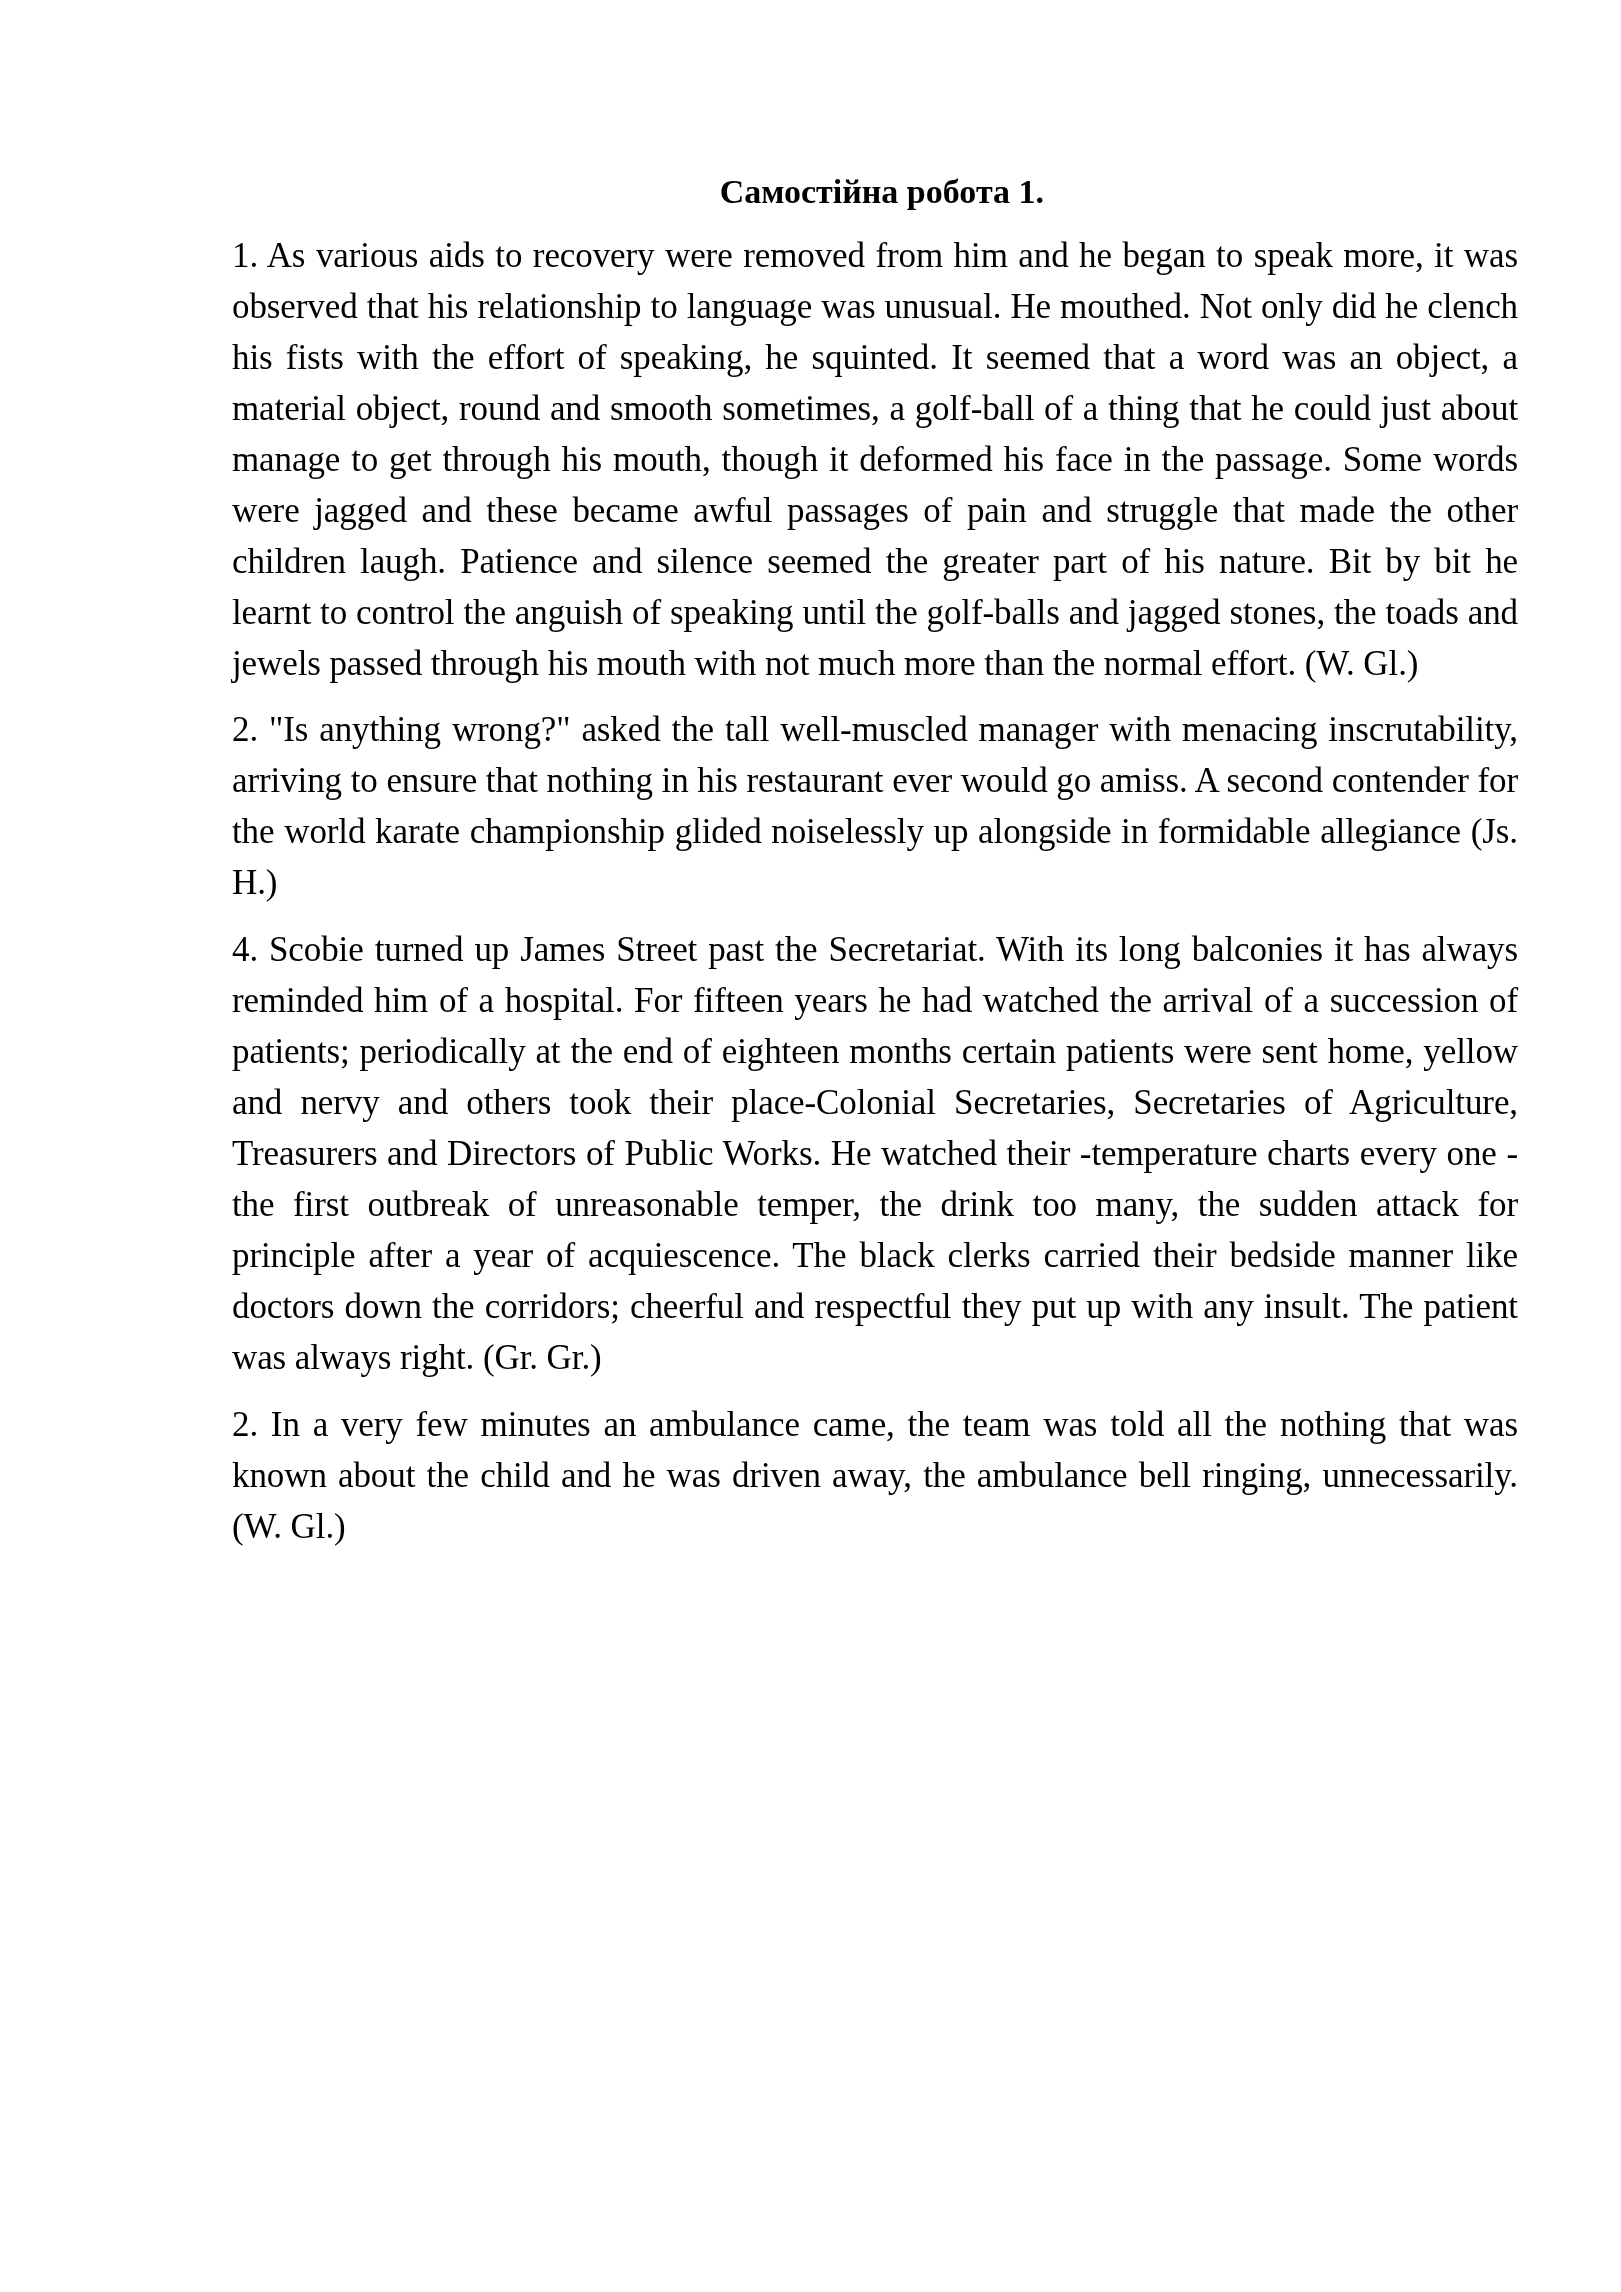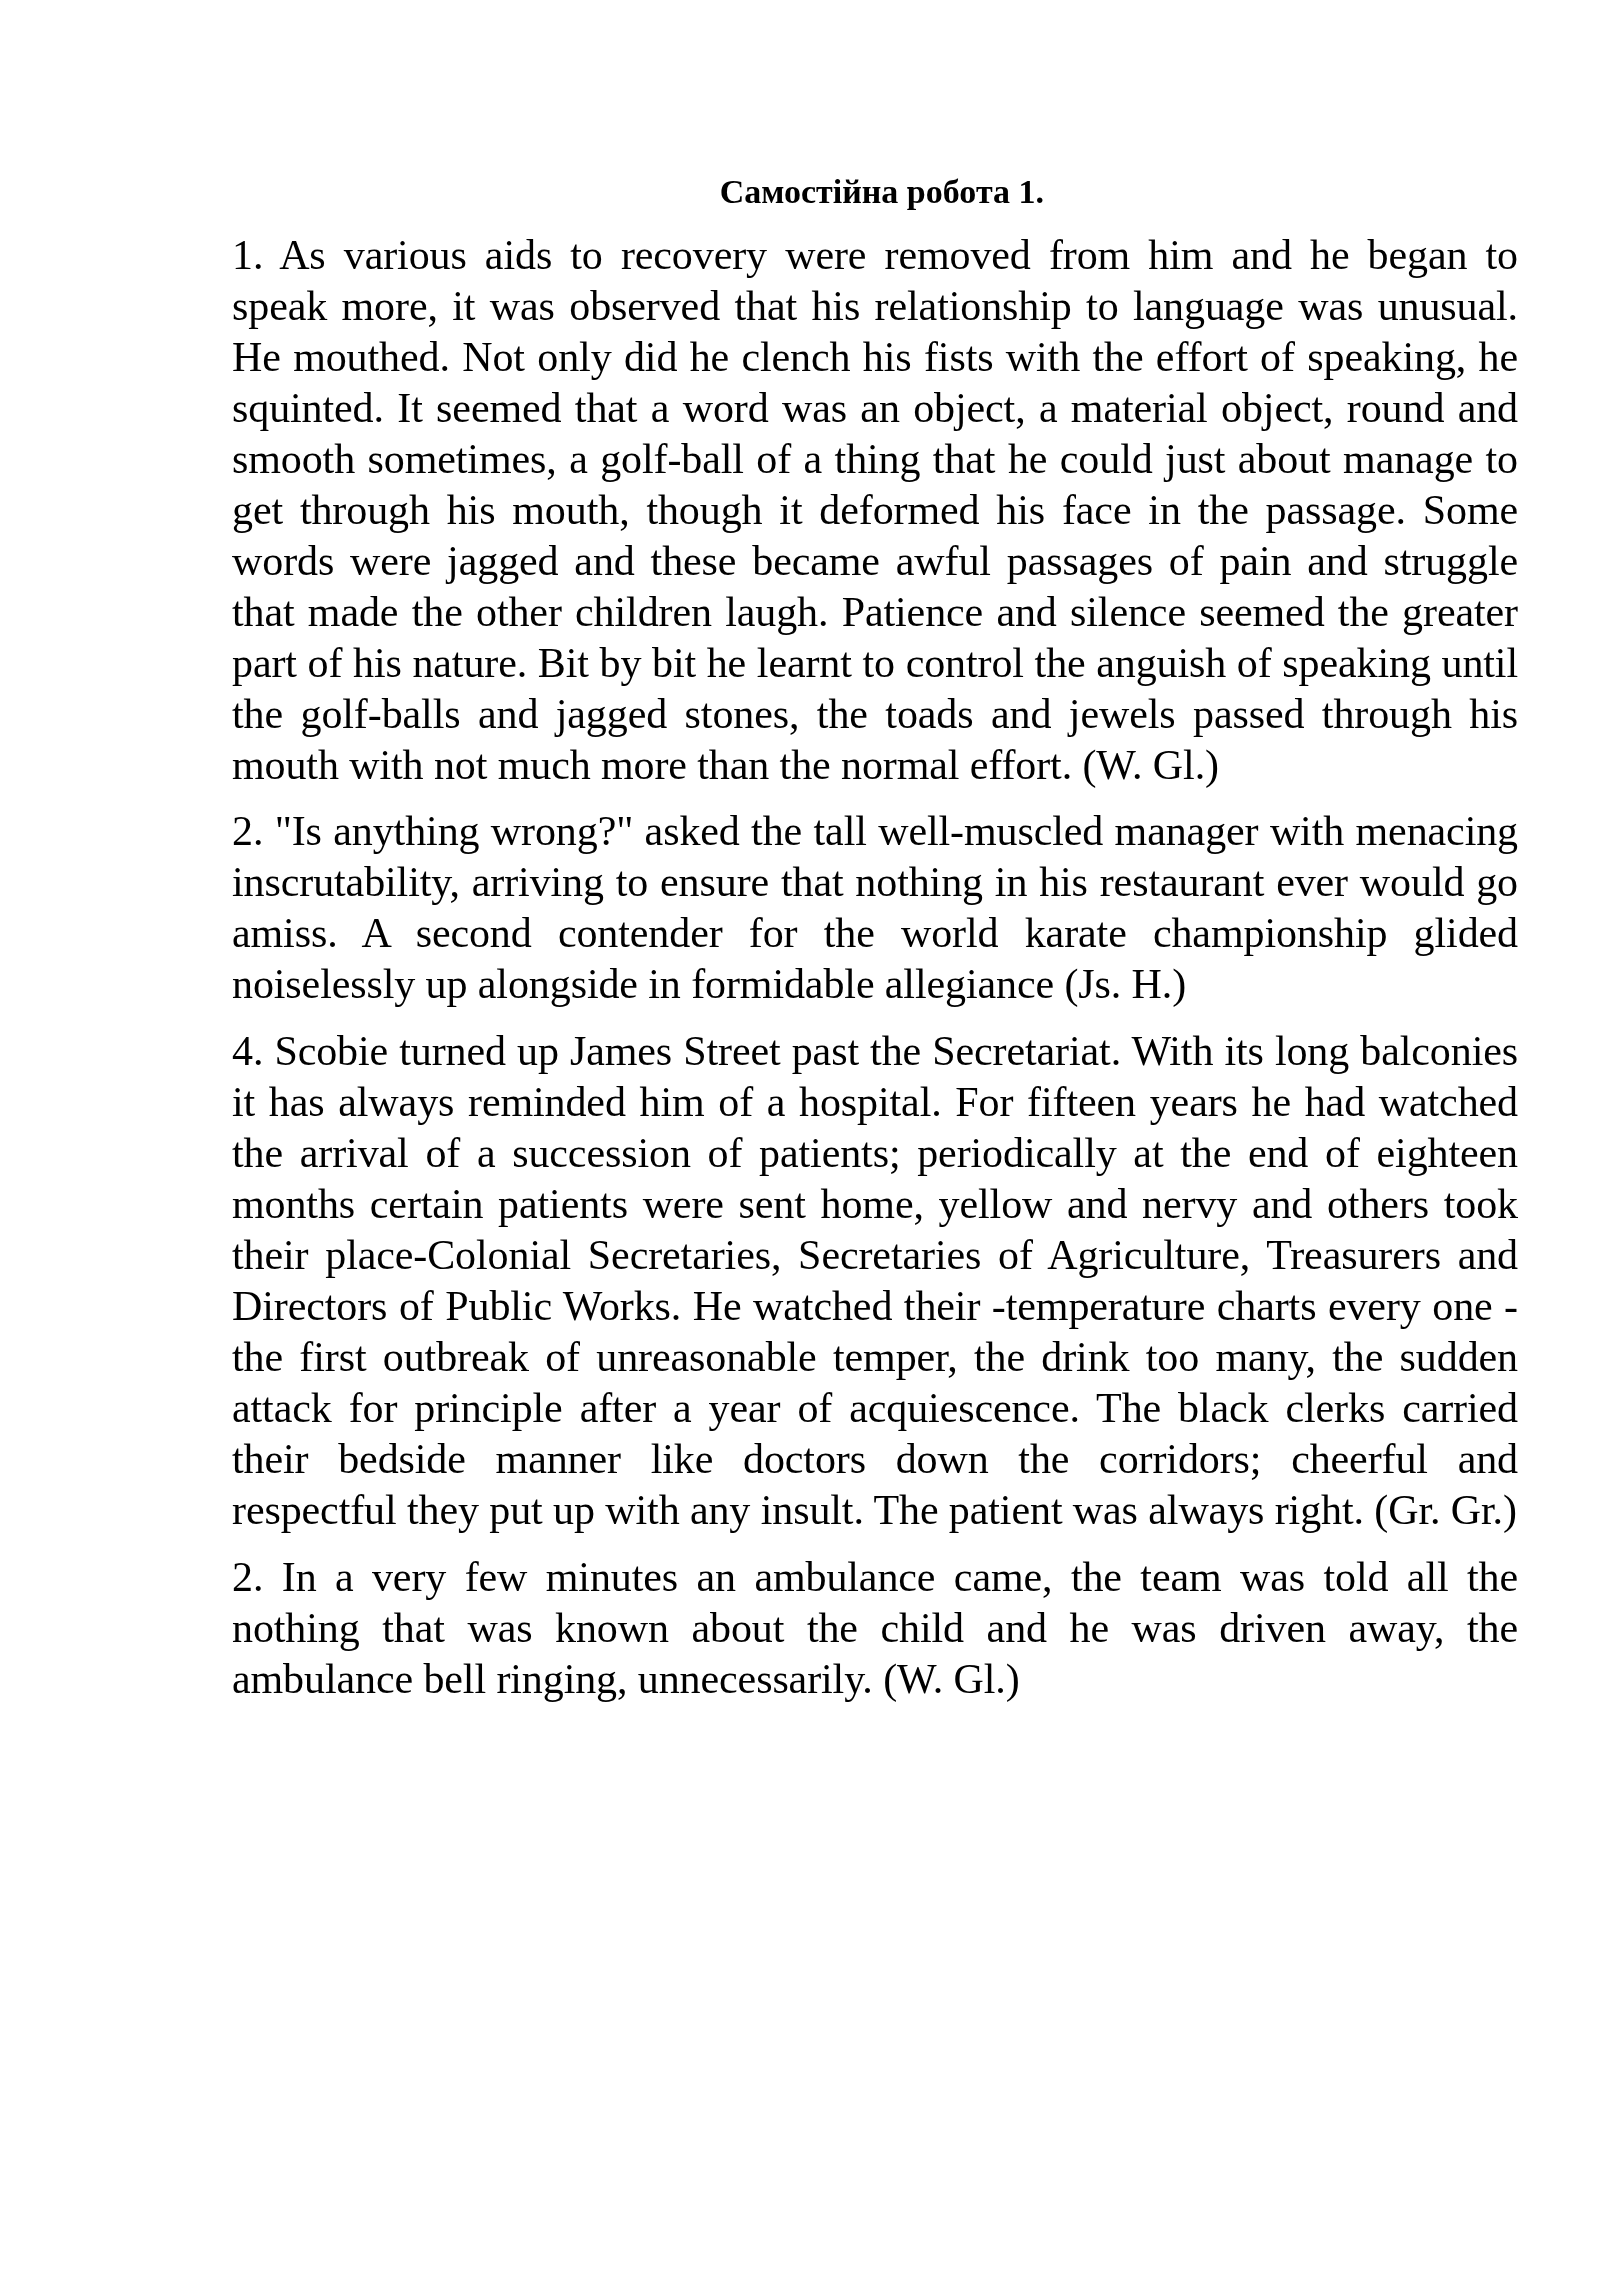--- a/index.html
+++ b/index.html
@@ -24,21 +24,21 @@
     }
     .title {
       text-align: center;
       font-weight: bold;
       font-size: 34px;
       line-height: 49px;
       margin: 0 0 13.7px 0;
       padding-left: 13.7px;
     }
     .para {
-      font-size: 42px;
+      font-size: 35px;
       line-height: 51px;
       text-align: justify;
       margin: 0 0 15.7px 0;
       letter-spacing: -0.1px;
     }
   </style>
 </head>
 <body>
 
 <div class="page">

